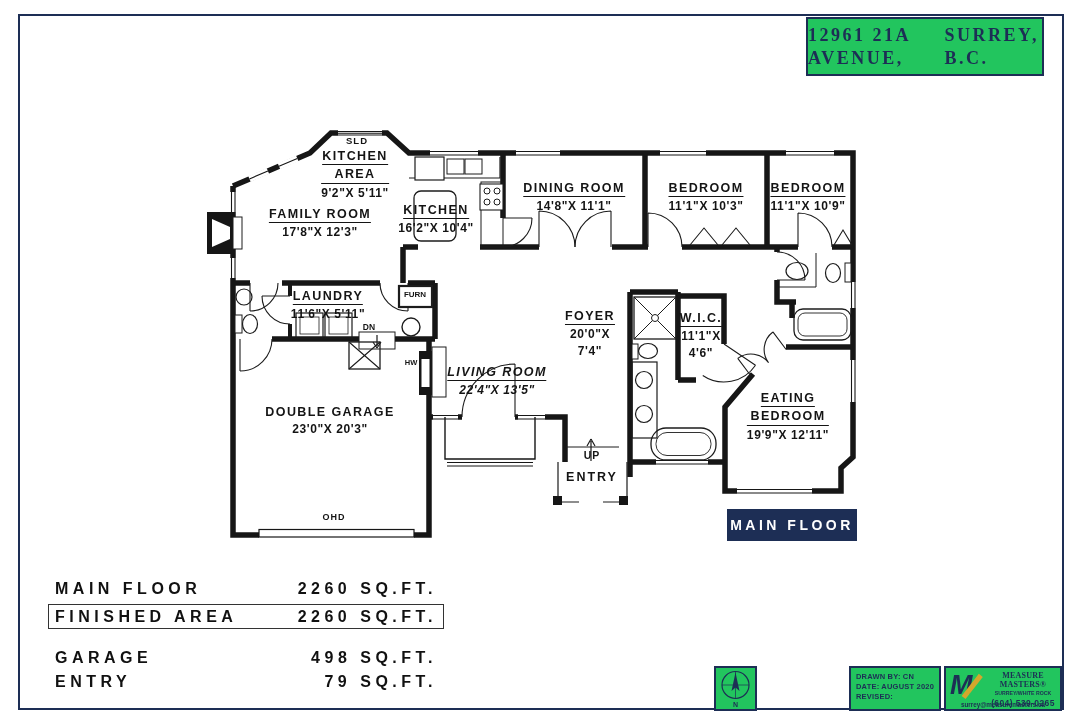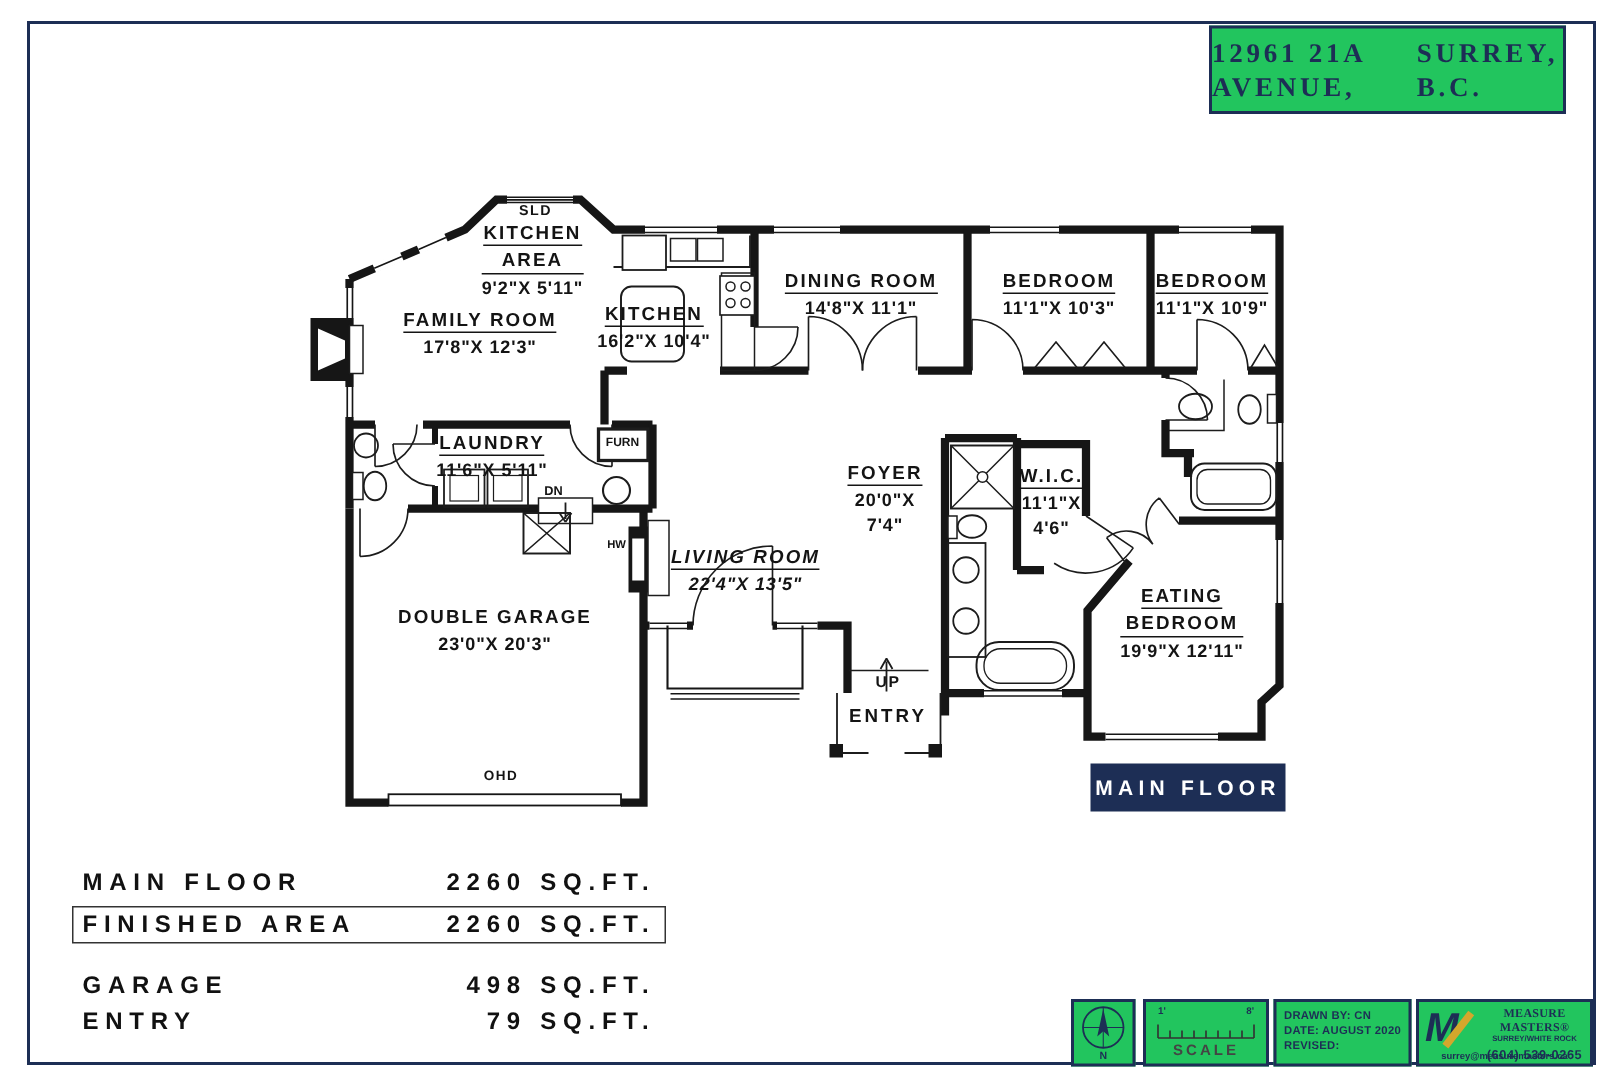--- a/index.html
+++ b/index.html
@@ -314,28 +314,20 @@
 
   <div class="fbox fb-compass">
     <svg width="39" height="34" viewBox="0 0 39 34" style="display:block;margin:1px auto 0;">
       <circle cx="19.5" cy="16" r="13.5" fill="none" stroke="#1d2e55" stroke-width="1.2"></circle>
       <path d="M 6,16 L 33,16 M 19.5,2.5 L 19.5,29.5" stroke="#1d2e55" stroke-width="0.7"></path>
       <polygon points="19.5,3.5 23.5,22 19.5,18.5 15.5,22" fill="#1d2e55"></polygon>
     </svg>
     <div class="compass-n">N</div>
   </div>
 
-  <div class="fbox fb-scale">
-    <span class="scale-t st-l">1'</span>
-    <span class="scale-t st-r">8'</span>
-    <svg width="80" height="20" viewBox="0 0 80 20" style="display:block;margin:10px auto 0;">
-      <path d="M 8,14 L 72,14 M 8,5 L 8,14 M 72,5 L 72,14 M 16,9 L 16,14 M 24,9 L 24,14 M 32,9 L 32,14 M 40,9 L 40,14 M 48,9 L 48,14 M 56,9 L 56,14 M 64,9 L 64,14" stroke="#333" stroke-width="1.1" fill="none"></path>
-    </svg>
-    <div class="scale-lbl">SCALE</div>
-  </div>
 
   <div class="fbox fb-drawn">
     <div>DRAWN BY: CN</div>
     <div>DATE: AUGUST 2020</div>
     <div>REVISED:</div>
   </div>
 
   <div class="fbox fb-logo">
     <div class="logo-m">
       <span class="m">M</span><span class="slash"></span>

